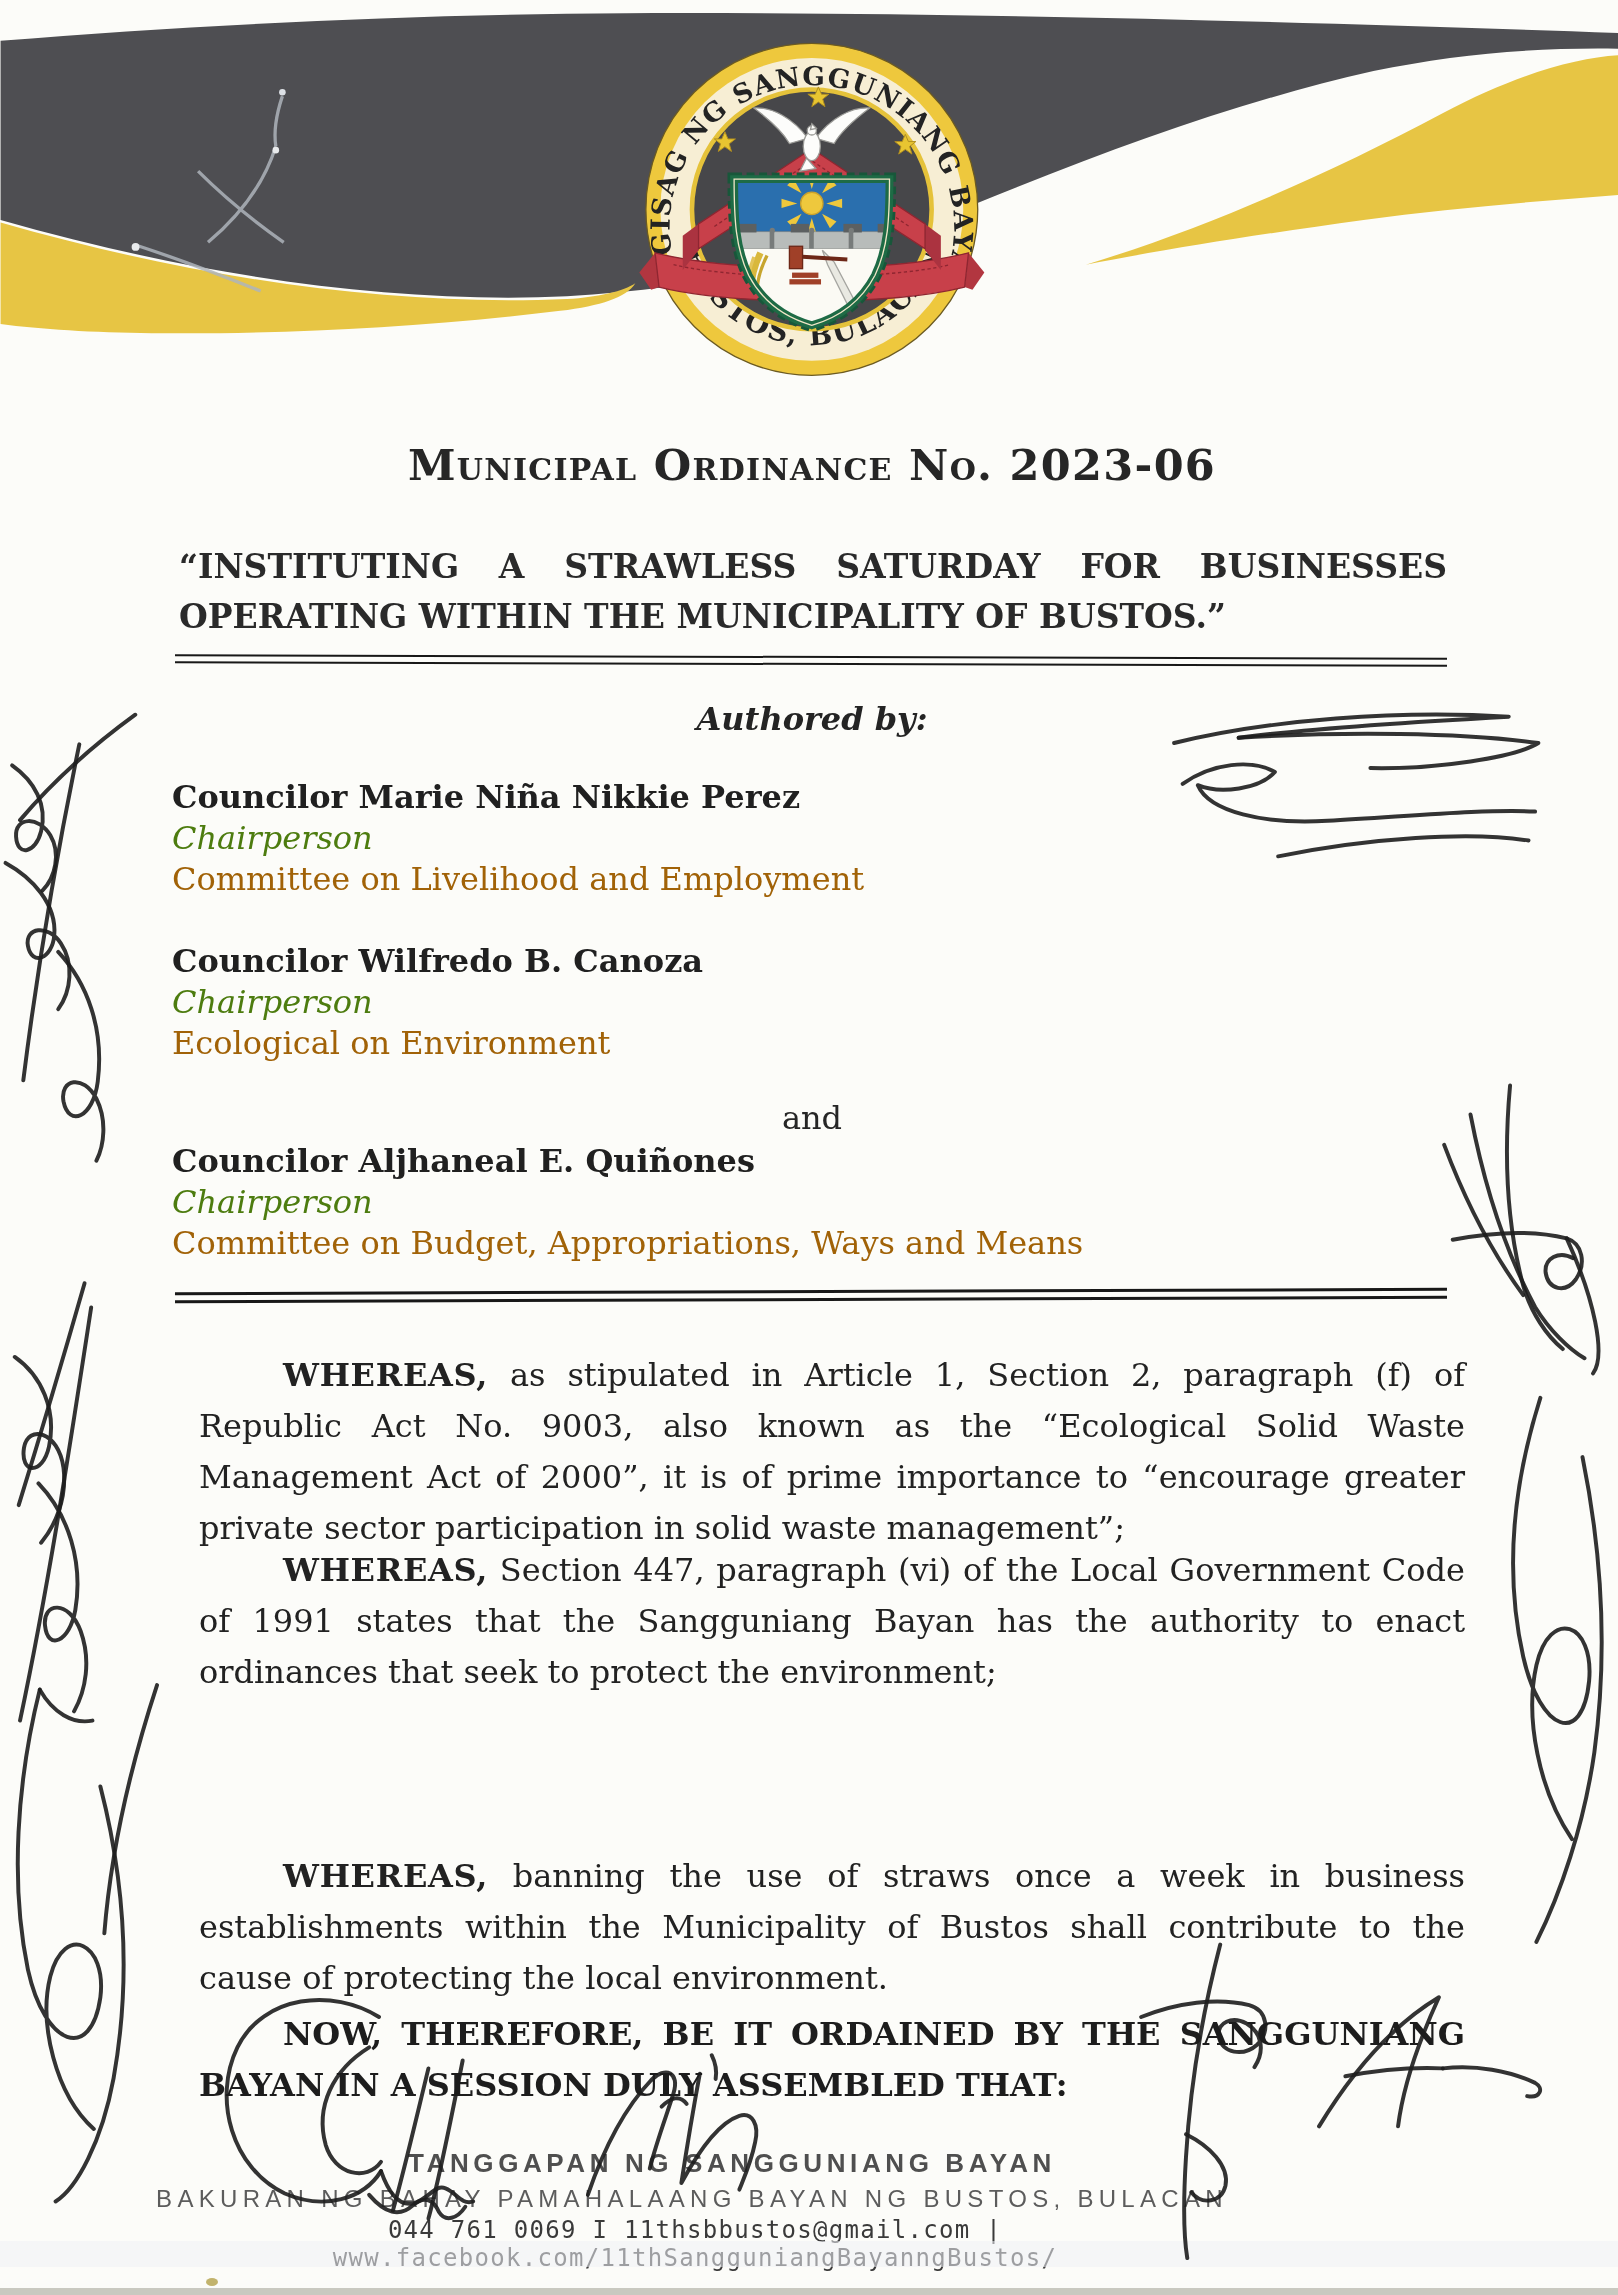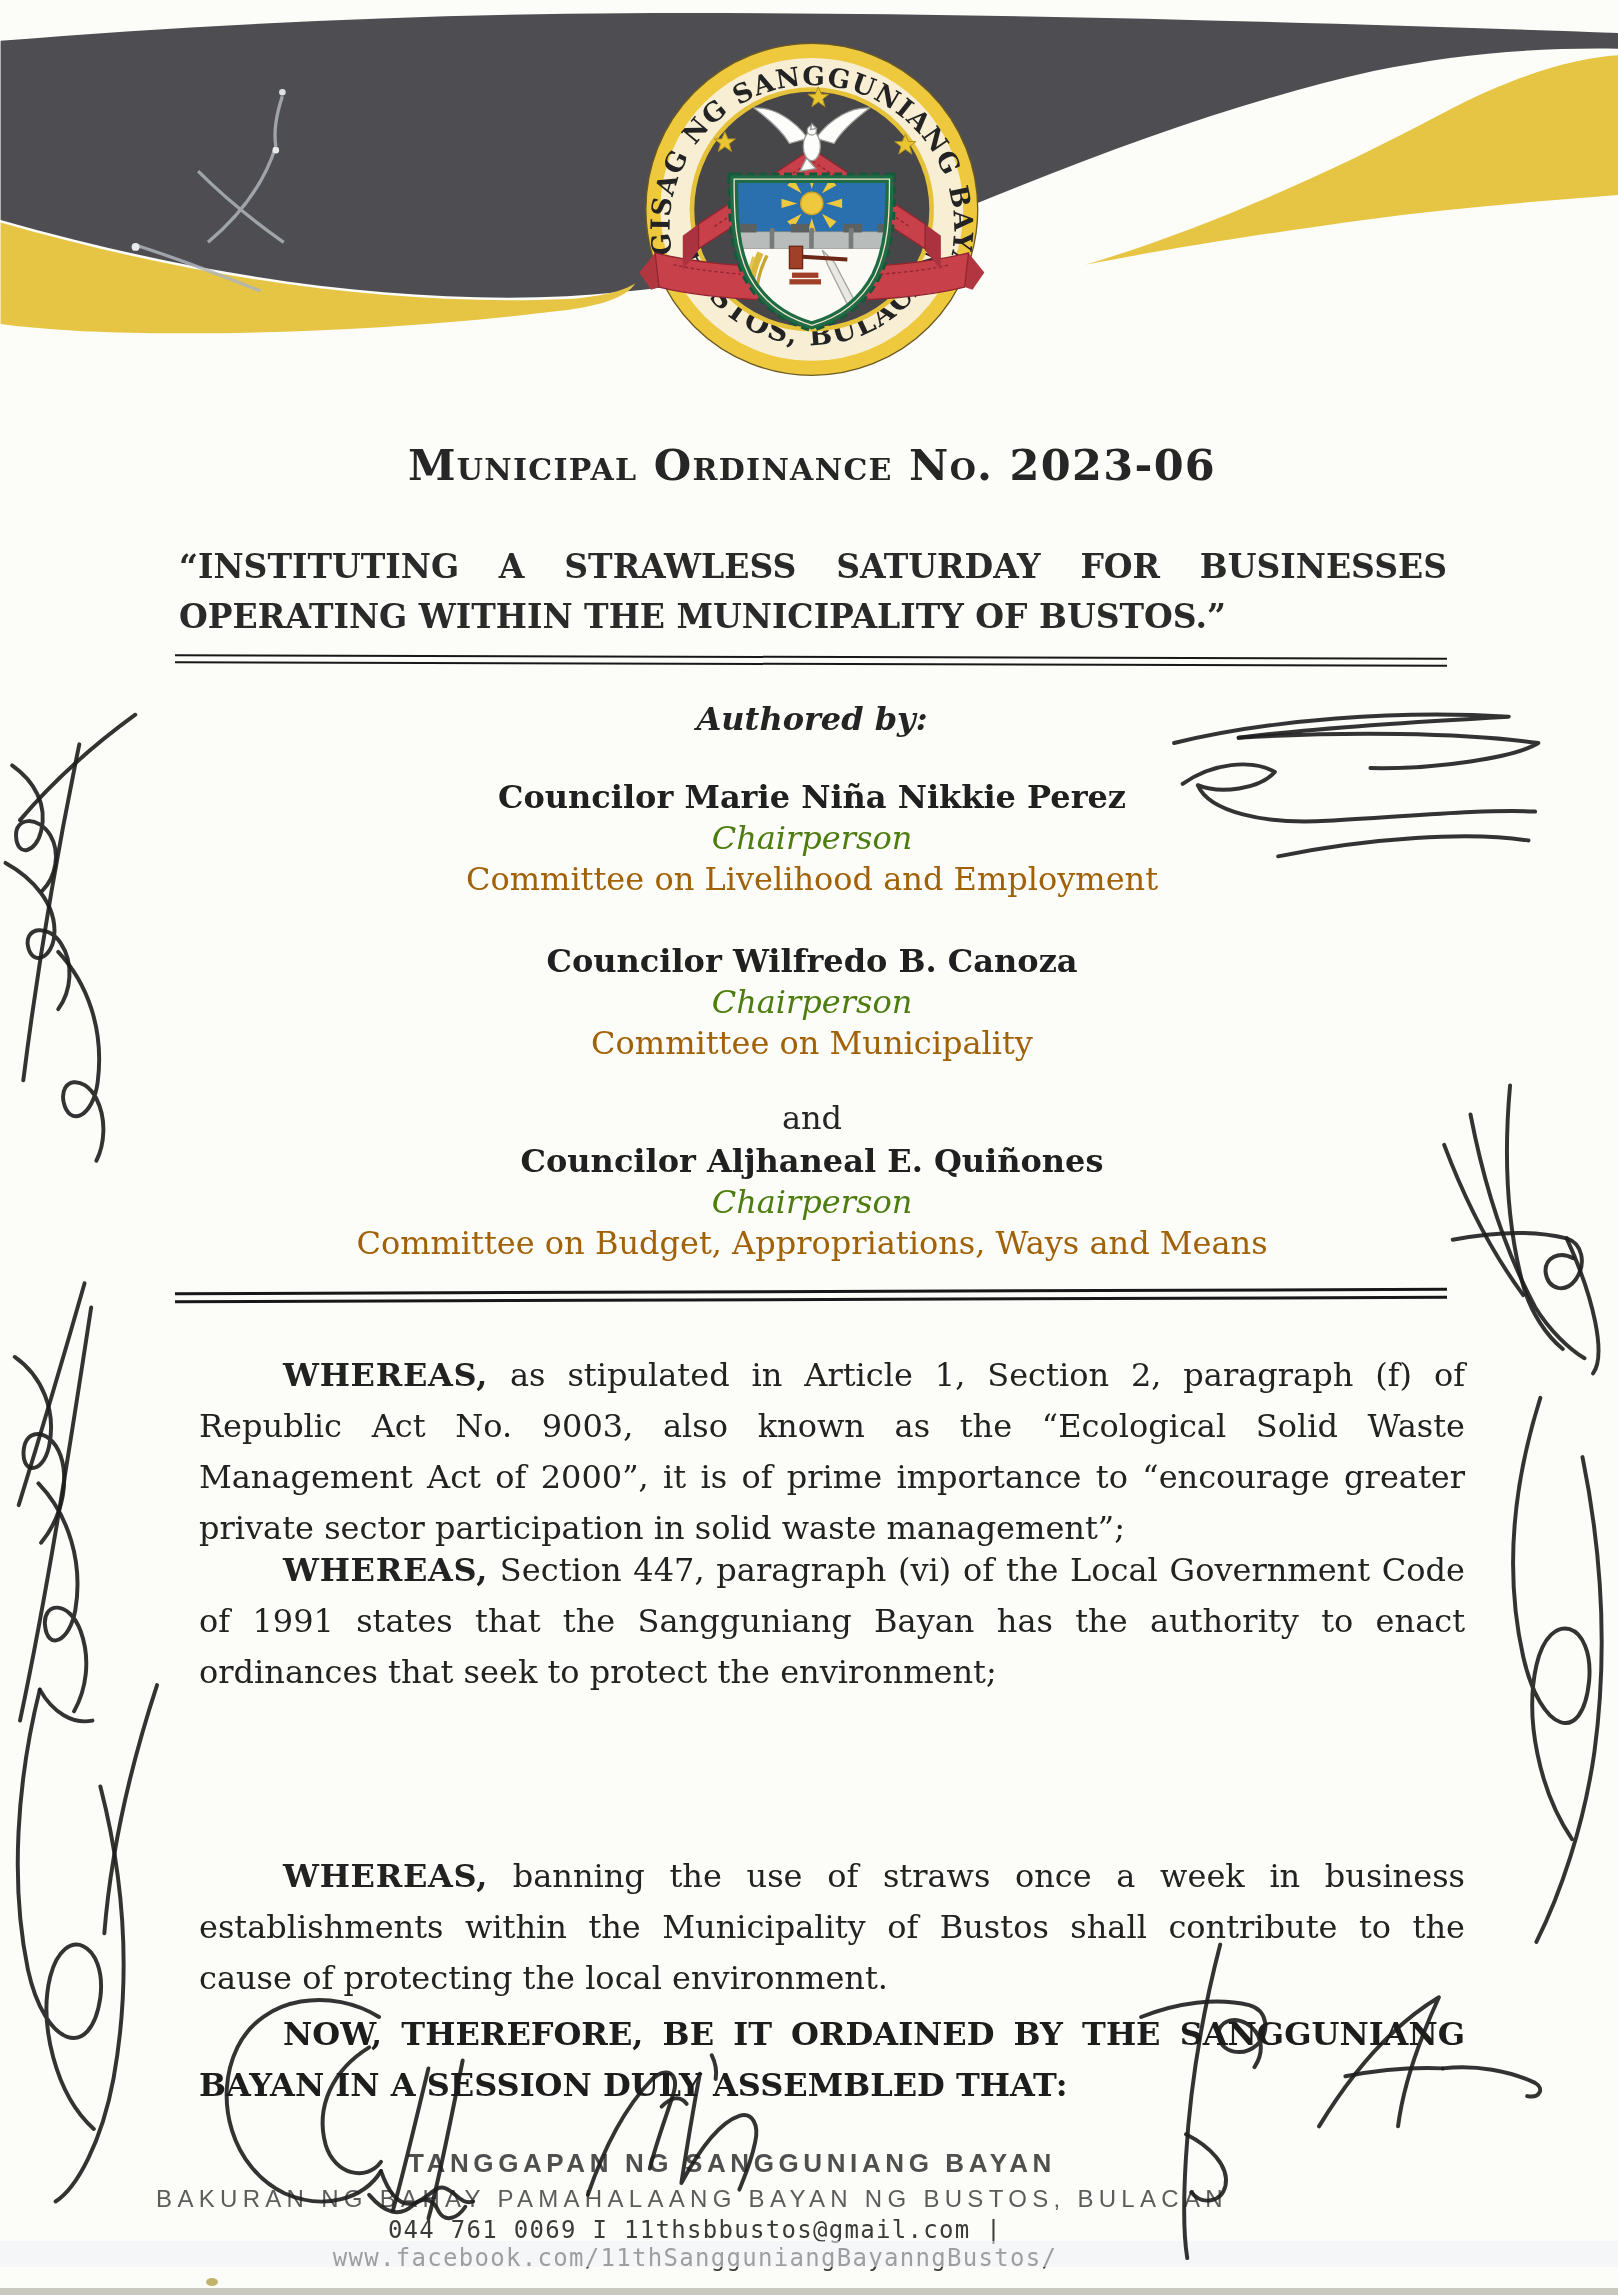--- a/index.html
+++ b/index.html
@@ -31,21 +31,21 @@
     position:absolute;left:175px;width:1272px;
     border-top:2.6px solid #181818;border-bottom:2.6px solid #181818;height:4.6px;
   }
   .rule.r1{top:656px;transform:rotate(0.15deg);}
   .rule.r2{top:1290px;border-top-width:3.3px;border-bottom-width:3.3px;height:5.3px;transform:rotate(-0.2deg);}
   
   .authored-label{
     position:absolute;left:179px;top:700px;width:1266px;text-align:center;
     font-size:32px;font-style:italic;font-weight:600;color:#242424;
   }
-  .author-block{position:absolute;left:179px;width:1266px;text-align:center;}
+  .author-block{position:absolute;left:172px;width:1266px;text-align:left;}
   .author-block .line{line-height:41px;font-size:32px;}
   .a-name{font-weight:bold;color:#202020;}
   .a-role{font-style:italic;color:#4d7c0f;}
   .a-com{color:#a16207;}
   .and-line{
     position:absolute;left:179px;top:1099px;width:1266px;text-align:center;
     font-size:32px;color:#262626;
   }
   
   .clause{
@@ -204,21 +204,21 @@
 
   <div class="author-block" style="top:777px;">
     <div class="line a-name">Councilor Marie Niña Nikkie Perez</div>
     <div class="line a-role">Chairperson</div>
     <div class="line a-com">Committee on Livelihood and Employment</div>
   </div>
 
   <div class="author-block" style="top:941px;">
     <div class="line a-name">Councilor Wilfredo B. Canoza</div>
     <div class="line a-role">Chairperson</div>
-    <div class="line a-com">Committee on Municipality</div>
+    <div class="line a-com">Ecological on Environment</div>
   </div>
 
   <div class="and-line">and</div>
 
   <div class="author-block" style="top:1141px;">
     <div class="line a-name">Councilor Aljhaneal E. Quiñones</div>
     <div class="line a-role">Chairperson</div>
     <div class="line a-com">Committee on Budget, Appropriations, Ways and Means</div>
   </div>
 

